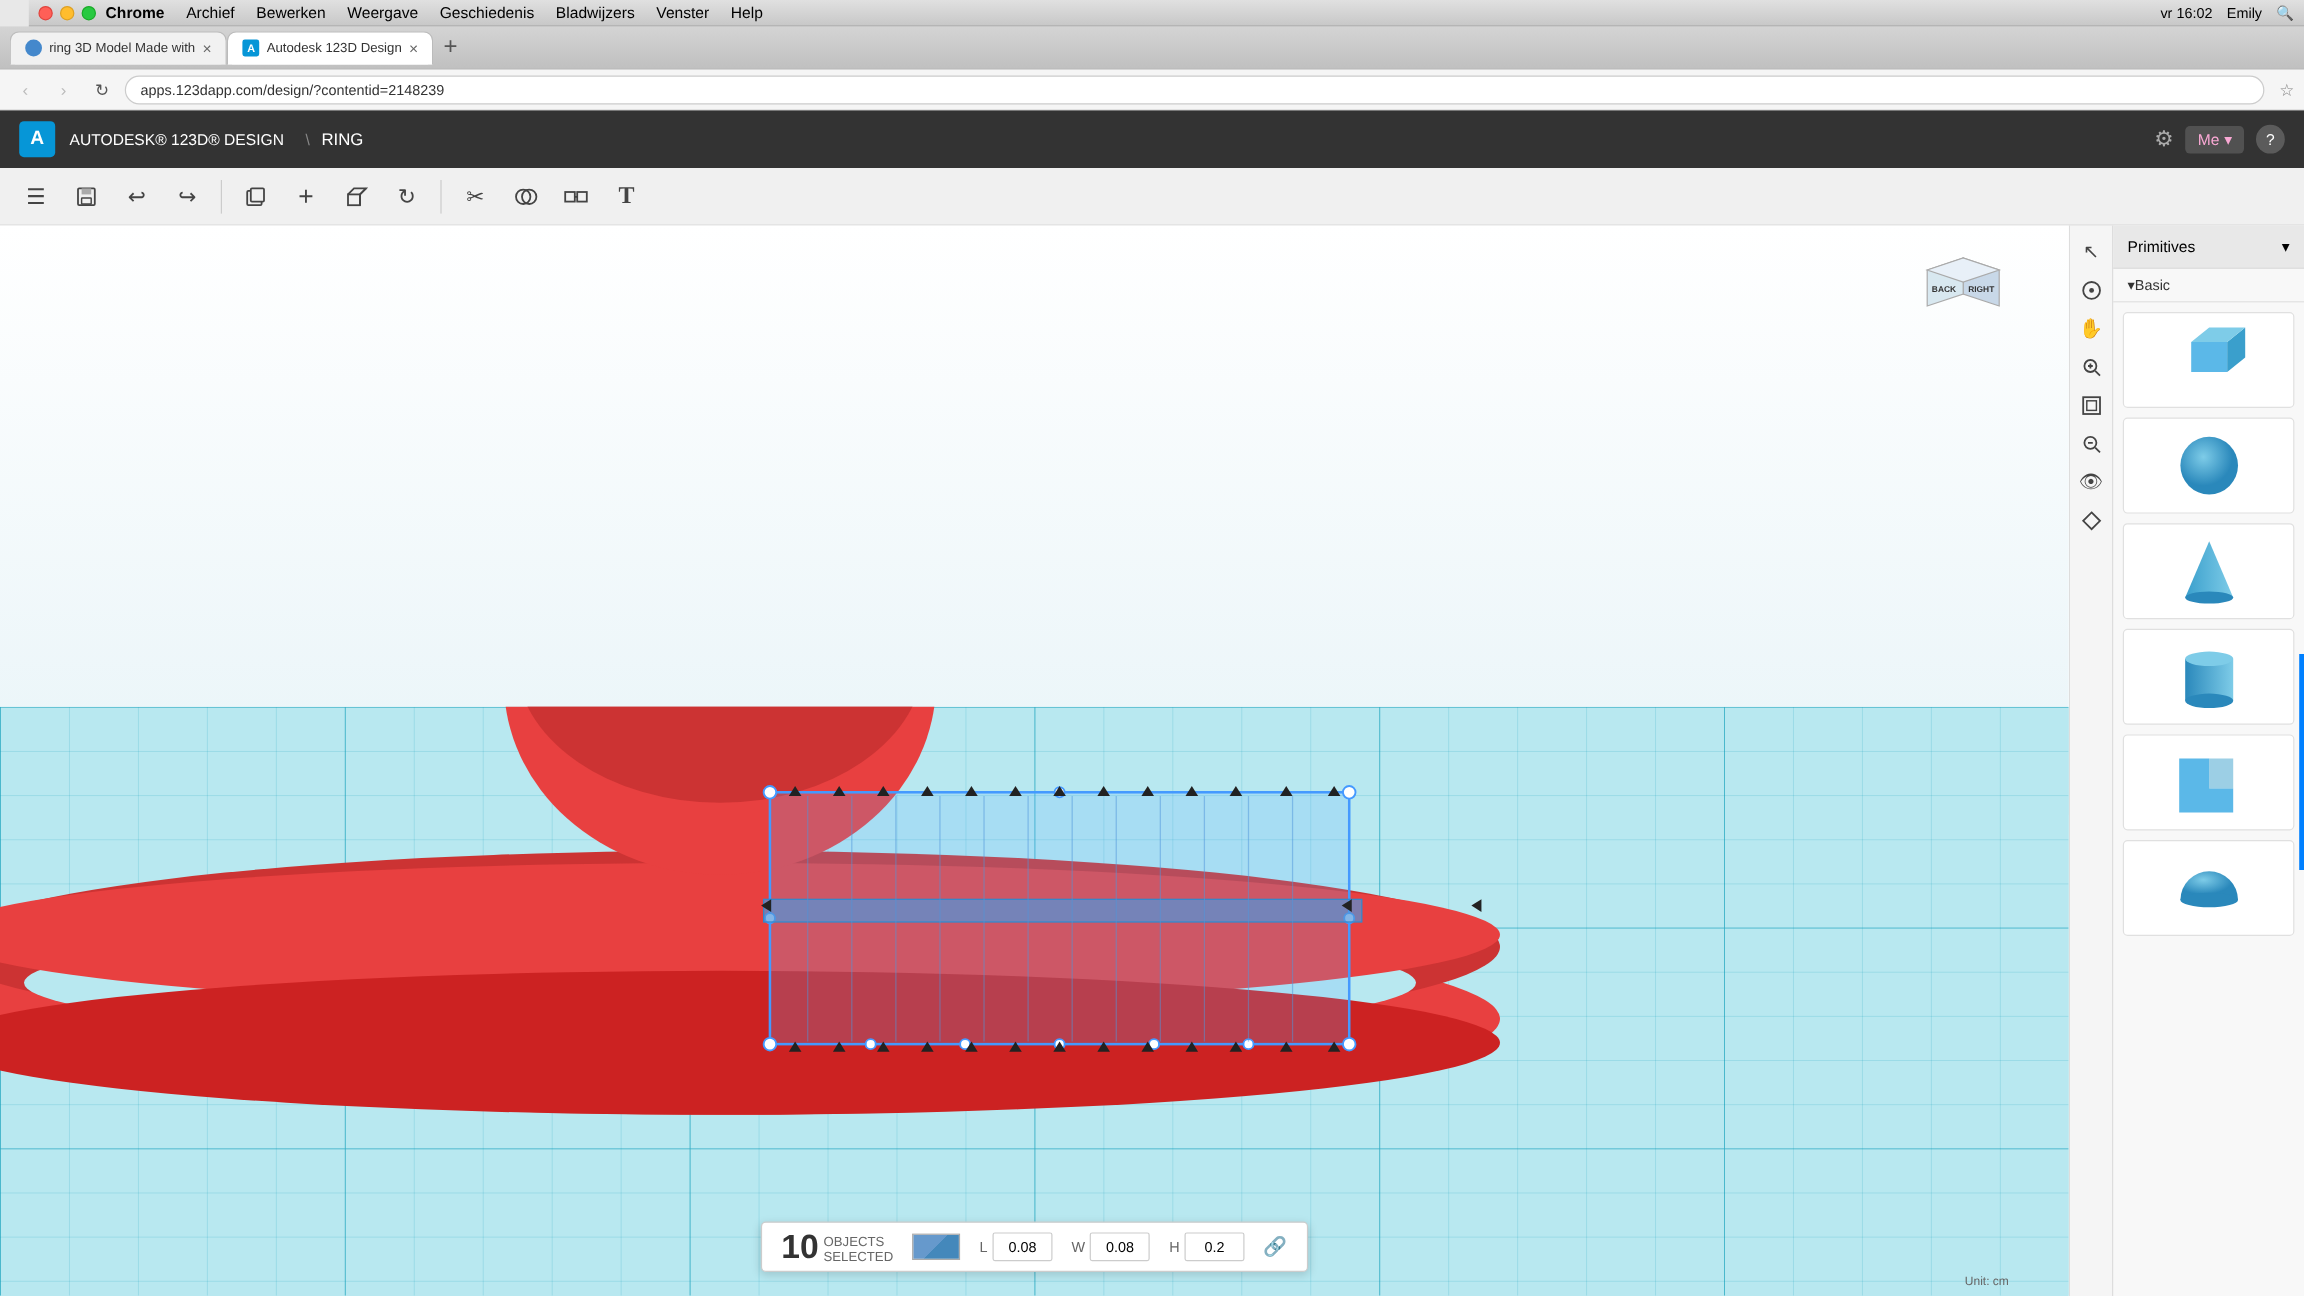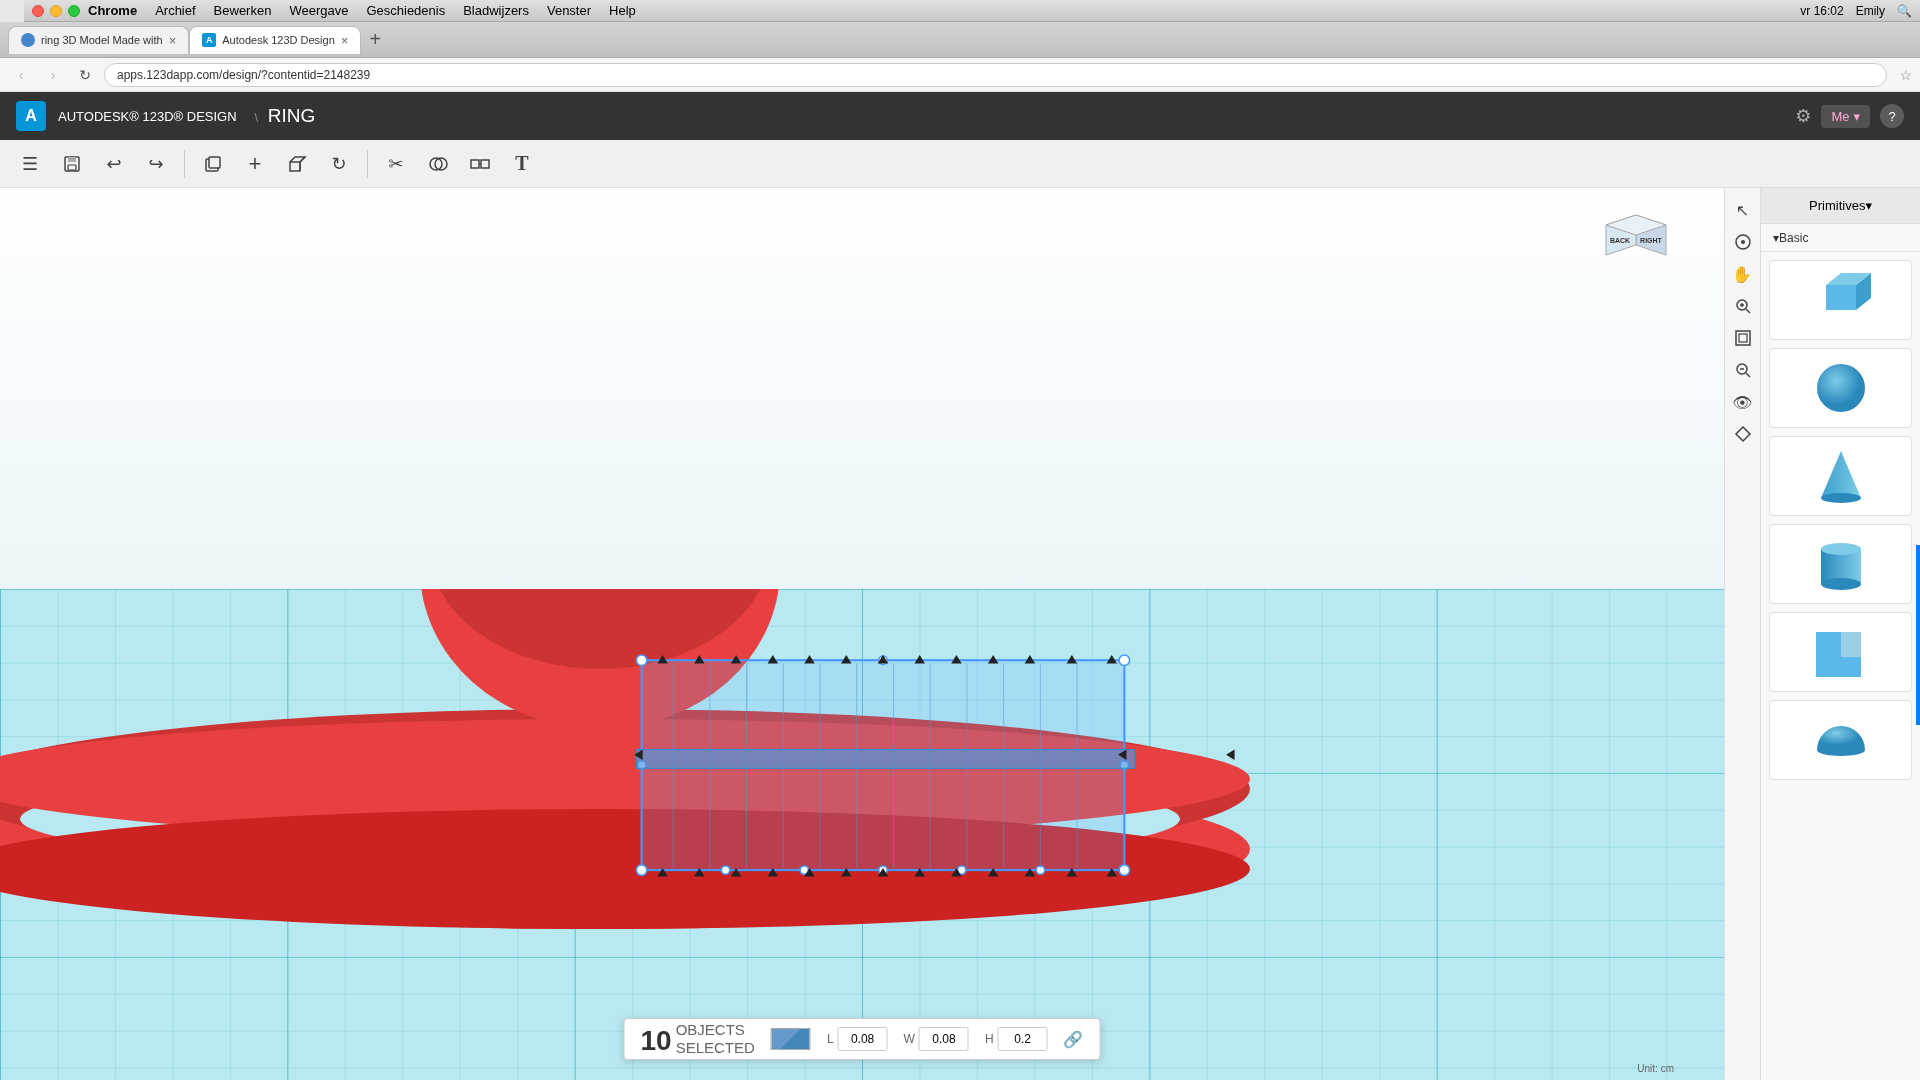--- a/index.html
+++ b/index.html
@@ -96,21 +96,21 @@
       width: 30px; height: 30px;
       background: #0696d7;
       border-radius: 4px;
       display: flex; align-items: center; justify-content: center;
       font-size: 16px; font-weight: bold; color: white;
     }
     .app-title { font-size: 13px; color: #ccc; }
     .app-title span { color: white; font-weight: 500; }
     .app-breadcrumb { color: #888; font-size: 13px; }
     .app-breadcrumb .separator { margin: 0 6px; }
-    .app-breadcrumb .project-name { color: white; font-size: 19px; }
+    .app-breadcrumb .project-name { color: white; font-size: 14px; }
     .header-right { margin-left: auto; display: flex; align-items: center; gap: 10px; }
     .me-btn {
       display: flex; align-items: center; gap: 4px;
       background: rgba(255,255,255,0.15); border-radius: 4px;
       padding: 4px 10px; font-size: 13px; color: #f9a8d4; cursor: pointer;
     }
     .help-btn { width: 24px; height: 24px; border-radius: 50%; background: rgba(255,255,255,0.2); display: flex; align-items: center; justify-content: center; color: white; font-size: 13px; cursor: pointer; }
 
     
     .toolbar {
@@ -180,21 +180,21 @@
       border-radius: 4px;
       height: 42px;
       display: flex;
       align-items: center;
       padding: 0 16px;
       gap: 16px;
       box-shadow: 0 2px 8px rgba(0,0,0,0.15);
       z-index: 50;
     }
     .objects-count { font-size: 28px; font-weight: bold; color: #333; }
-    .objects-label { font-size: 15px; color: #666; line-height: 1.2; }
+    .objects-label { font-size: 11px; color: #666; line-height: 1.2; }
     .color-swatch { width: 40px; height: 22px; background: linear-gradient(135deg, #6699cc 50%, #4488bb 50%); border: 1px solid #aaa; }
     .dim-field {
       display: flex; align-items: center; gap: 4px;
     }
     .dim-label { font-size: 12px; color: #666; }
     .dim-value {
       width: 50px; height: 24px;
       border: 1px solid #ccc; border-radius: 2px;
       font-size: 12px; text-align: center;
       display: flex; align-items: center; justify-content: center;
@@ -237,21 +237,21 @@
     }
     .panel-header {
       height: 36px;
       background: #e8e8e8;
       display: flex;
       align-items: center;
       padding: 0 12px;
       font-size: 13px;
       font-weight: 500;
       border-bottom: 1px solid #ddd;
-      justify-content: center;
+      justify-content: space-between;
     }
     .panel-section-header {
       height: 28px;
       display: flex; align-items: center;
       padding: 0 12px;
       font-size: 12px; font-weight: 500;
       color: #333;
       border-bottom: 1px solid #e0e0e0;
     }
     .primitives-grid {

